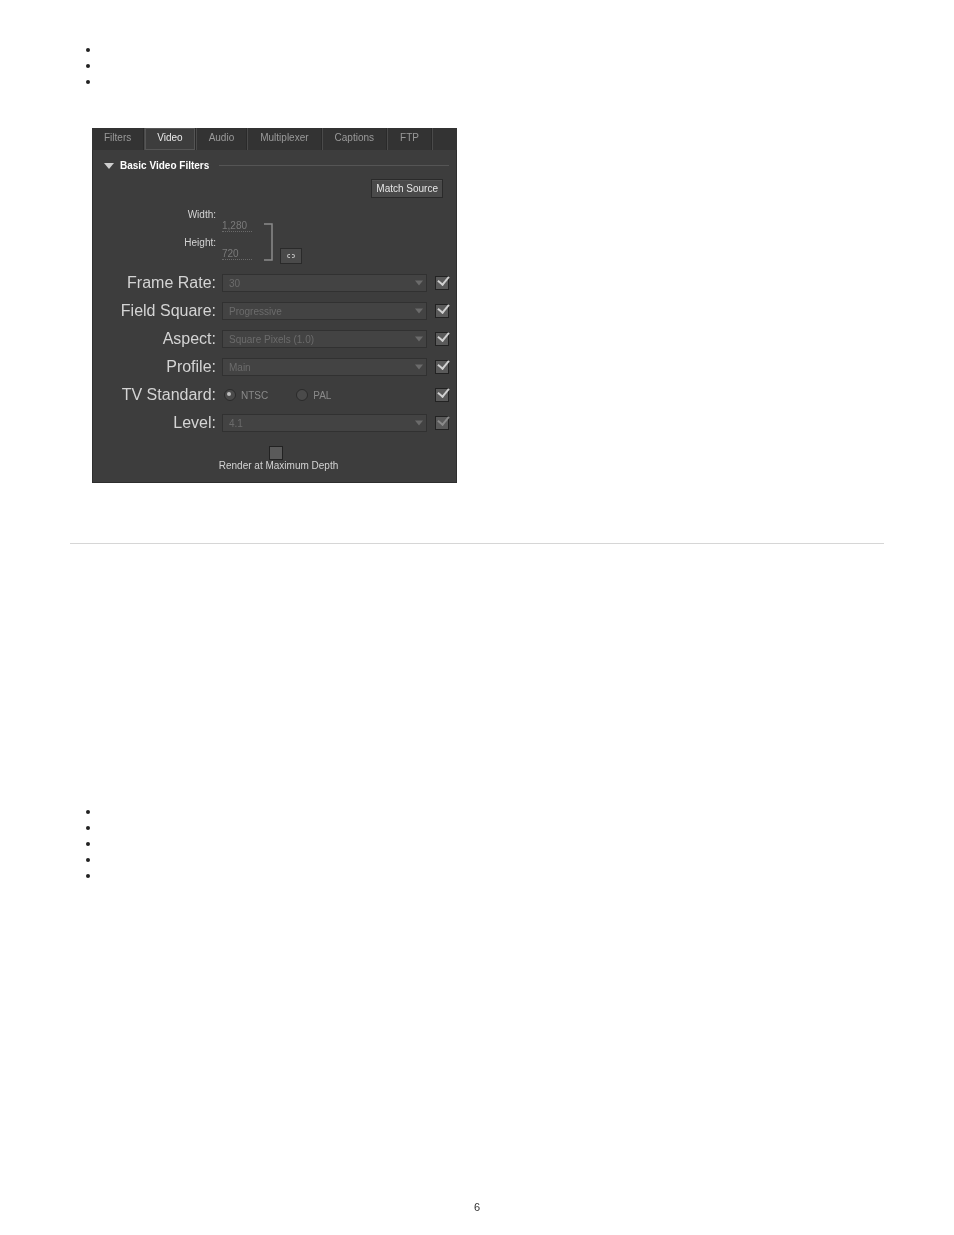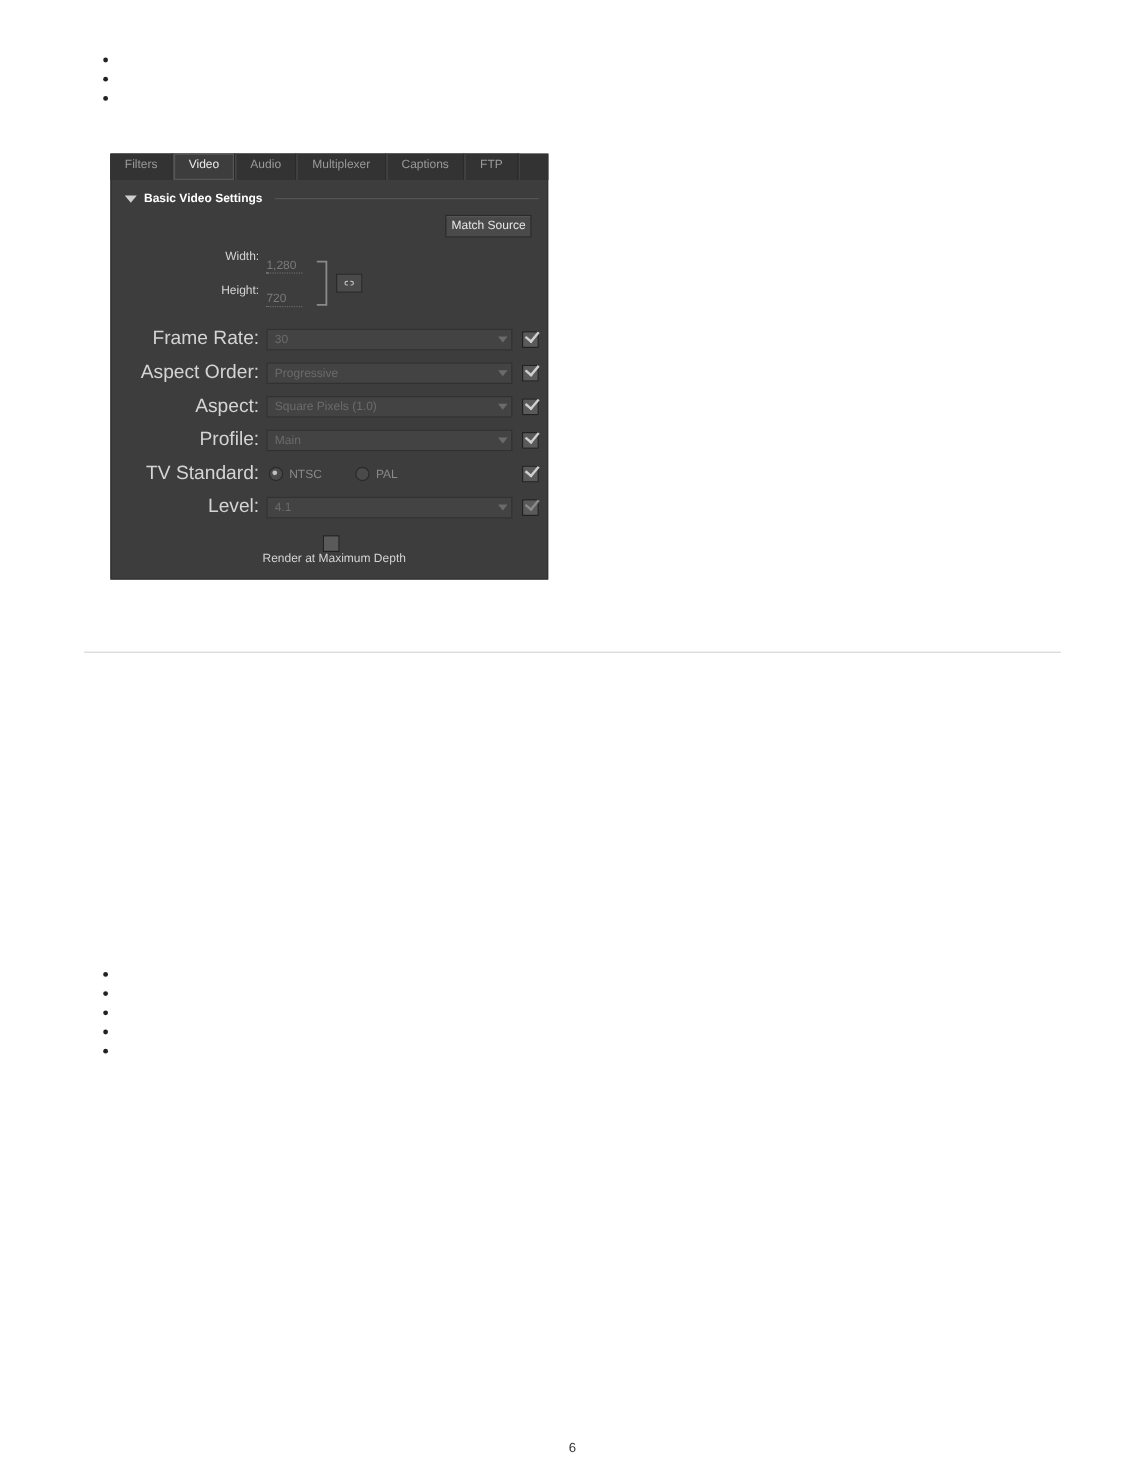--- a/index.html
+++ b/index.html
@@ -144,21 +144,21 @@
     border-bottom: 2px solid #d0d0d0;
     transform: rotate(-50deg);
   }
   .row .chk.on-dim::after {
     border-color: #8a8a8a;
   }
 
   
   .wh-block {
     display: flex;
-    align-items: center;
+    align-items: flex-end;
     margin-bottom: 6px;
   }
   .wh-labels {
     width: 118px;
     text-align: right;
     padding-right: 6px;
     box-sizing: border-box;
   }
   .wh-labels div { height: 28px; line-height: 14px; font-size:10px; color:#d4d4d4; }
   .wh-vals {
@@ -315,21 +315,21 @@
       <div class="tab">Multiplexer</div>
       <div class="tab">Captions</div>
       <div class="tab">FTP</div>
       <div class="tab-spacer"></div>
     </div>
 
     <div class="section">
 
       <div class="section-header">
         <span class="disc-tri"></span>
-        <span>Basic Video Settings</span>
+        <span>Basic Video Filters</span>
         <span class="section-line"></span>
       </div>
 
       <div class="match-row">
         <button class="match-btn">Match Source</button>
       </div>
 
       <div class="wh-block">
         <div class="wh-labels">
           <div>Width:</div>
@@ -359,21 +359,21 @@
         <div class="val-area">
           <div class="dd dis">
             <span>30</span>
             <span class="caret"></span>
           </div>
           <div class="chk on"></div>
         </div>
       </div>
 
       <div class="row">
-        <div class="lab">Aspect Order:</div>
+        <div class="lab">Field Square:</div>
         <div class="val-area">
           <div class="dd dis">
             <span>Progressive</span>
             <span class="caret"></span>
           </div>
           <div class="chk on"></div>
         </div>
       </div>
 
       <div class="row">

